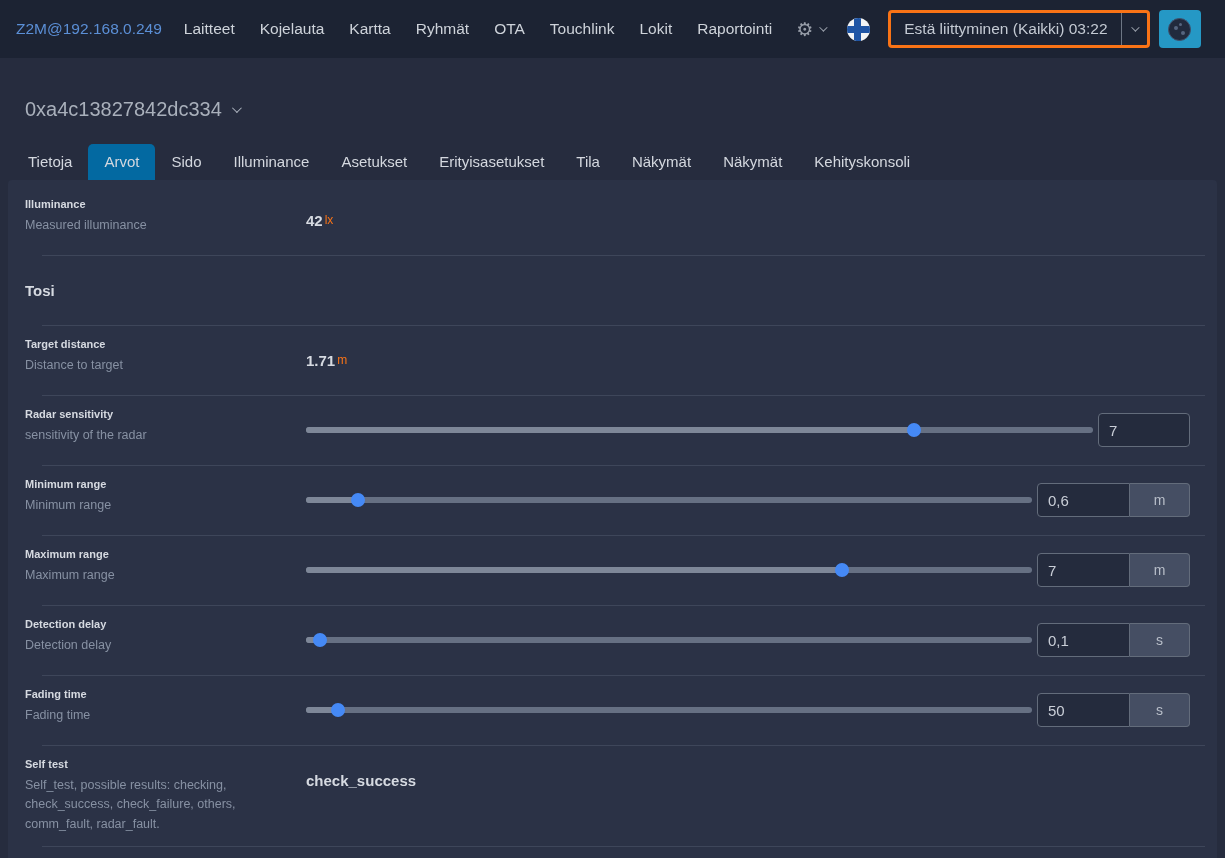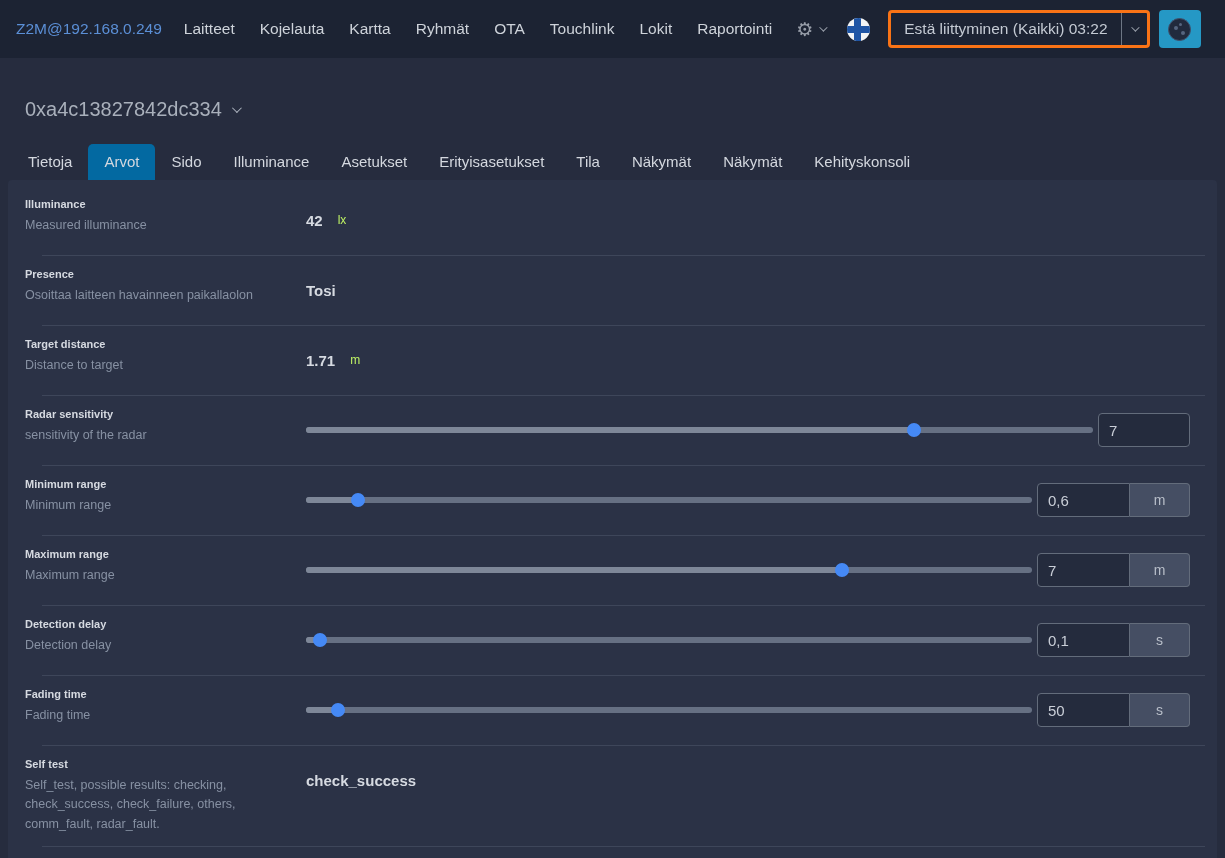--- a/index.html
+++ b/index.html
@@ -68,21 +68,21 @@
     margin:0 8px; background:#2b3246; border-radius:4px;
     padding:6px 0 14px 0;
   }
   .row { display:flex; align-items:flex-start; padding:11px 27px 12px 17px; min-height:59px; }
   .divider { height:1px; background:#3e465a; margin:0 12px 0 34px; }
   .labelcol { width:281px; flex:0 0 281px; padding-right:14px; }
   .row-title { font-size:11px; font-weight:bold; color:#d6dae1; padding-top:1px; }
   .row-desc { font-size:12.5px; color:#8791a3; margin-top:6px; line-height:1.55; }
   .valuecol { flex:1; display:flex; align-items:center; min-height:46px; }
   .value-text { font-size:15px; font-weight:bold; color:#d6dae1; }
-  .value-unit { font-size:12px; color:#bef264; margin-left:15px; }
+  .value-unit { font-size:12px; color:#f97316; margin-left:2px; }
 
   
   .slider { flex:1; position:relative; height:14px; margin-right:5px; cursor:pointer; }
   .slider .track { position:absolute; left:0; right:0; top:4px; height:6px; border-radius:3px; background:#667083; }
   .slider .fill { position:absolute; left:0; top:4px; height:6px; border-radius:3px; background:#7e8798; }
   .slider .thumb {
     position:absolute; top:0; width:14px; height:14px; border-radius:50%;
     background:#4589f5; cursor:grab;
   }
 
@@ -167,24 +167,20 @@
         <div class="row-desc">Measured illuminance</div>
       </div>
       <div class="valuecol">
         <span class="value-text">42</span>
         <span class="value-unit">lx</span>
       </div>
     </div>
     <div class="divider"></div>
 
     <div class="row">
-      <div class="labelcol">
-        <div class="row-title">Presence</div>
-        <div class="row-desc">Osoittaa laitteen havainneen paikallaolon</div>
-      </div>
       <div class="valuecol">
         <span class="value-text">Tosi</span>
       </div>
     </div>
     <div class="divider"></div>
 
     <div class="row">
       <div class="labelcol">
         <div class="row-title">Target distance</div>
         <div class="row-desc">Distance to target</div>

